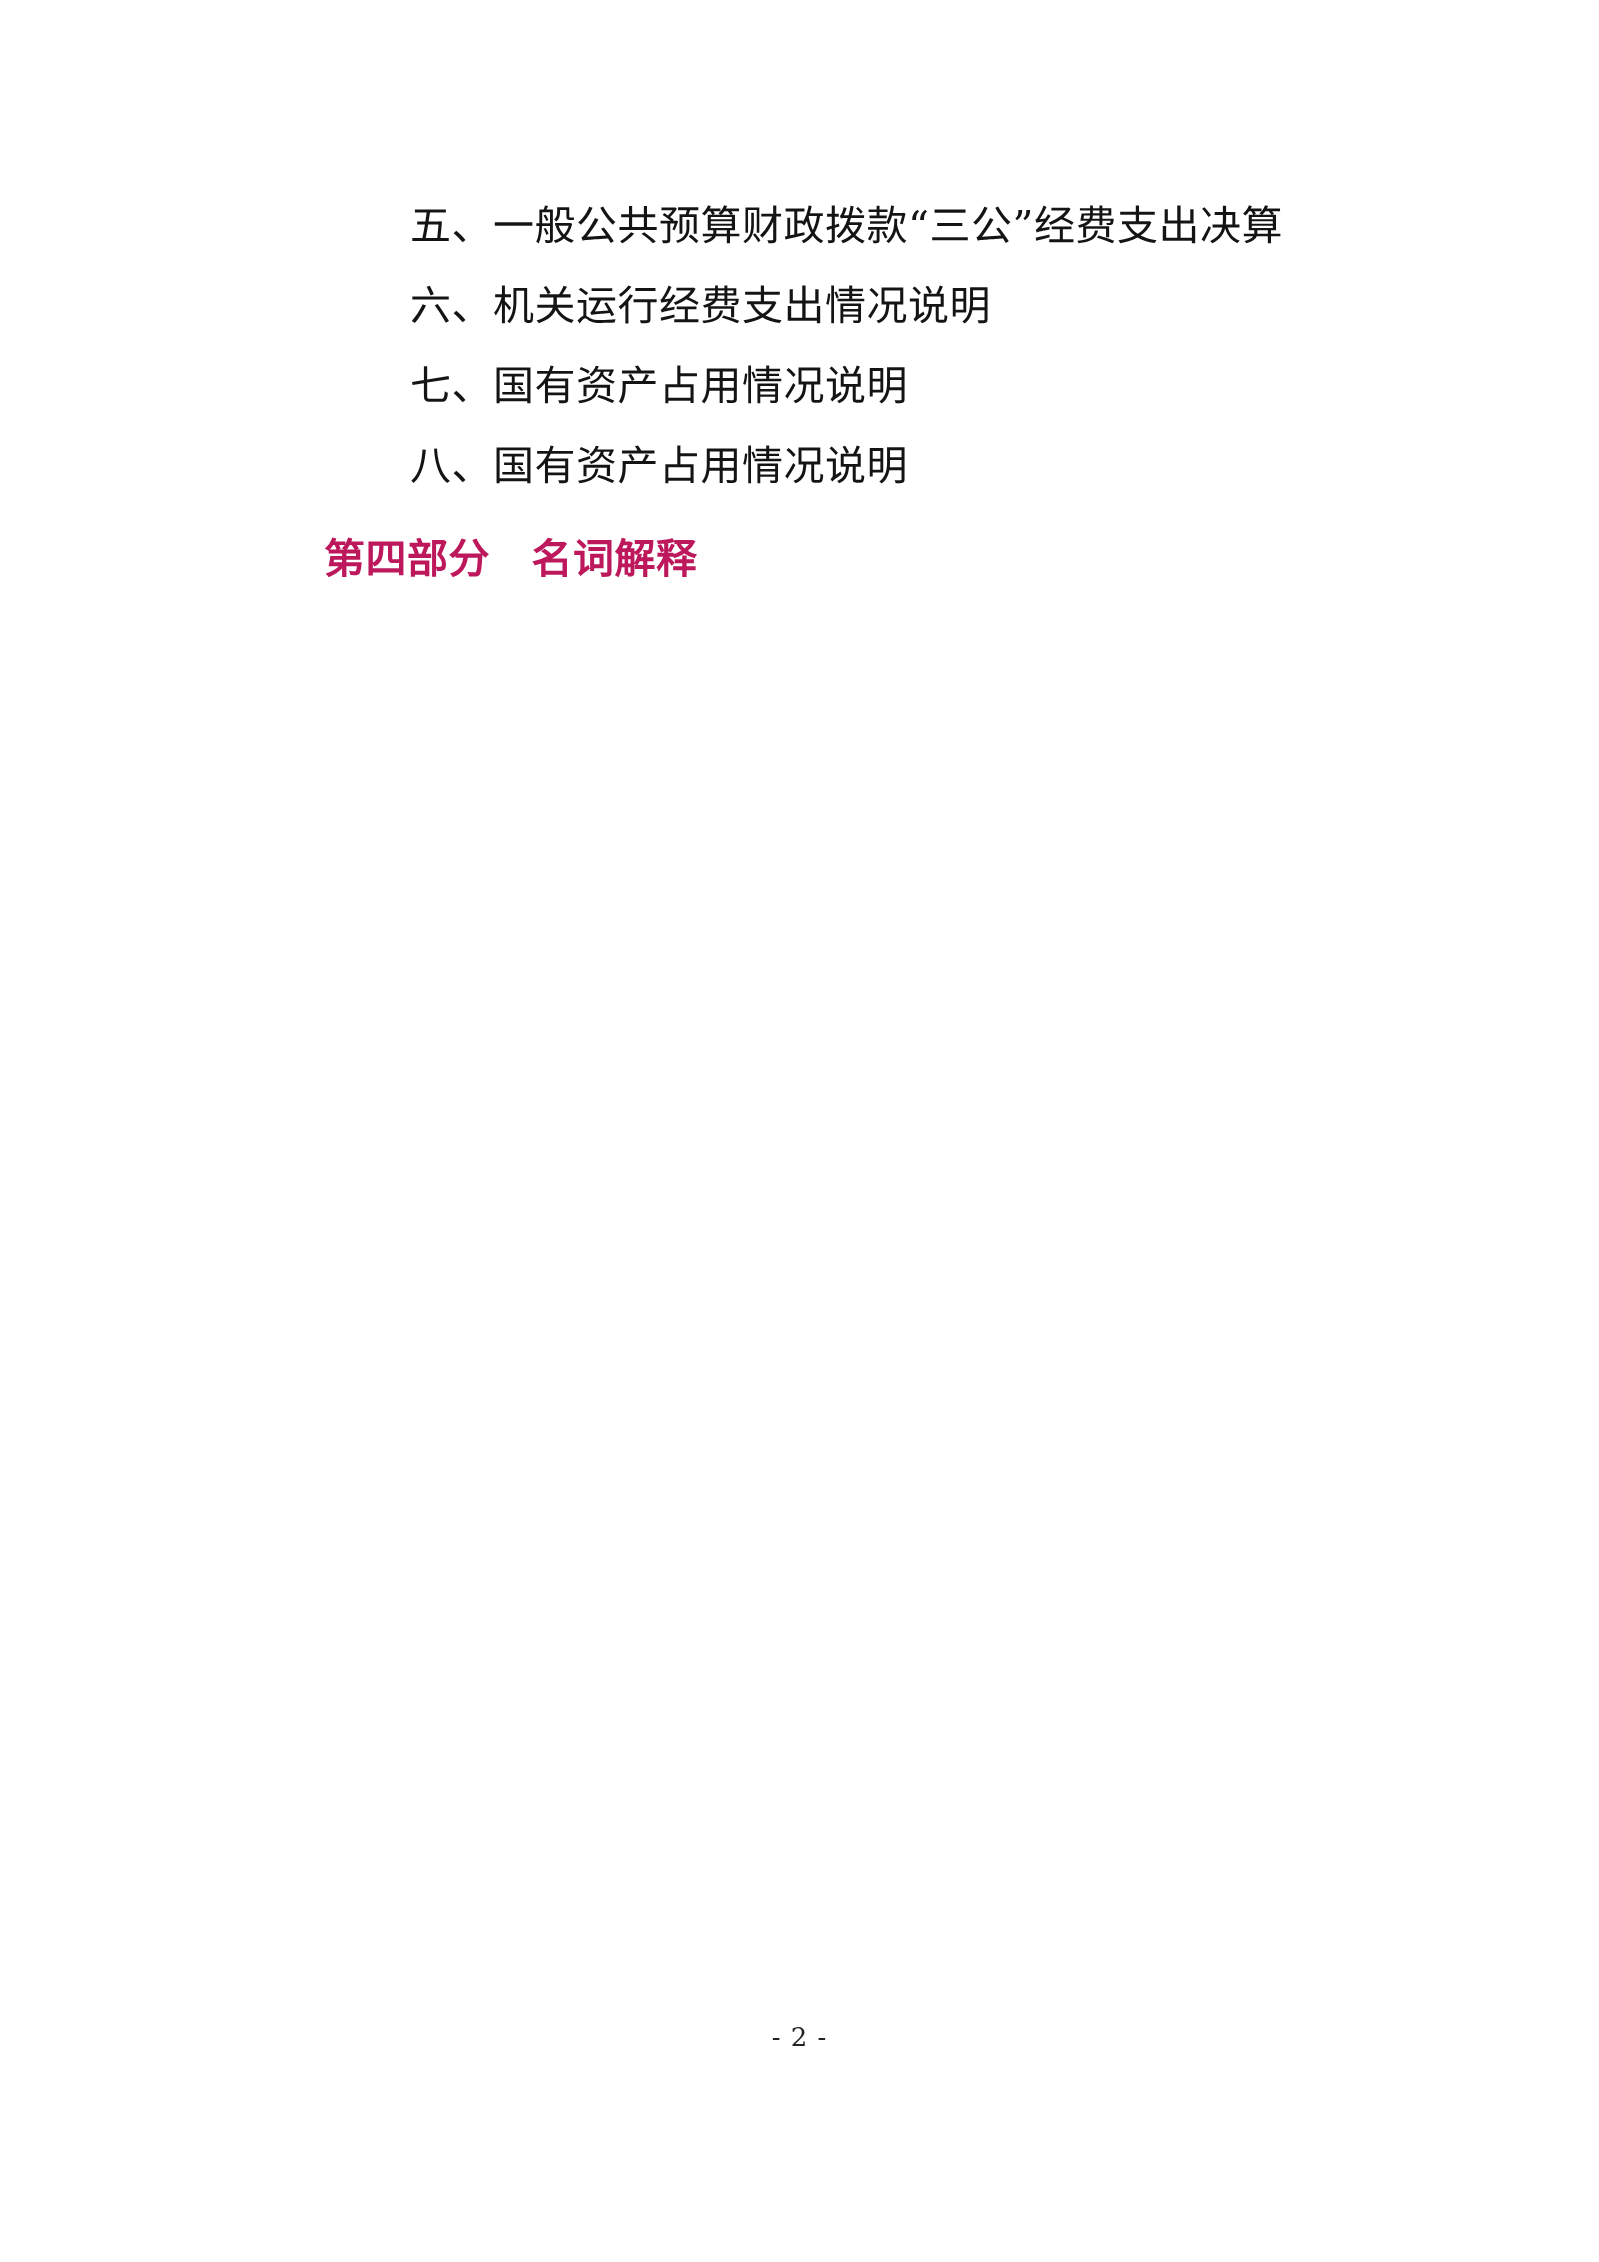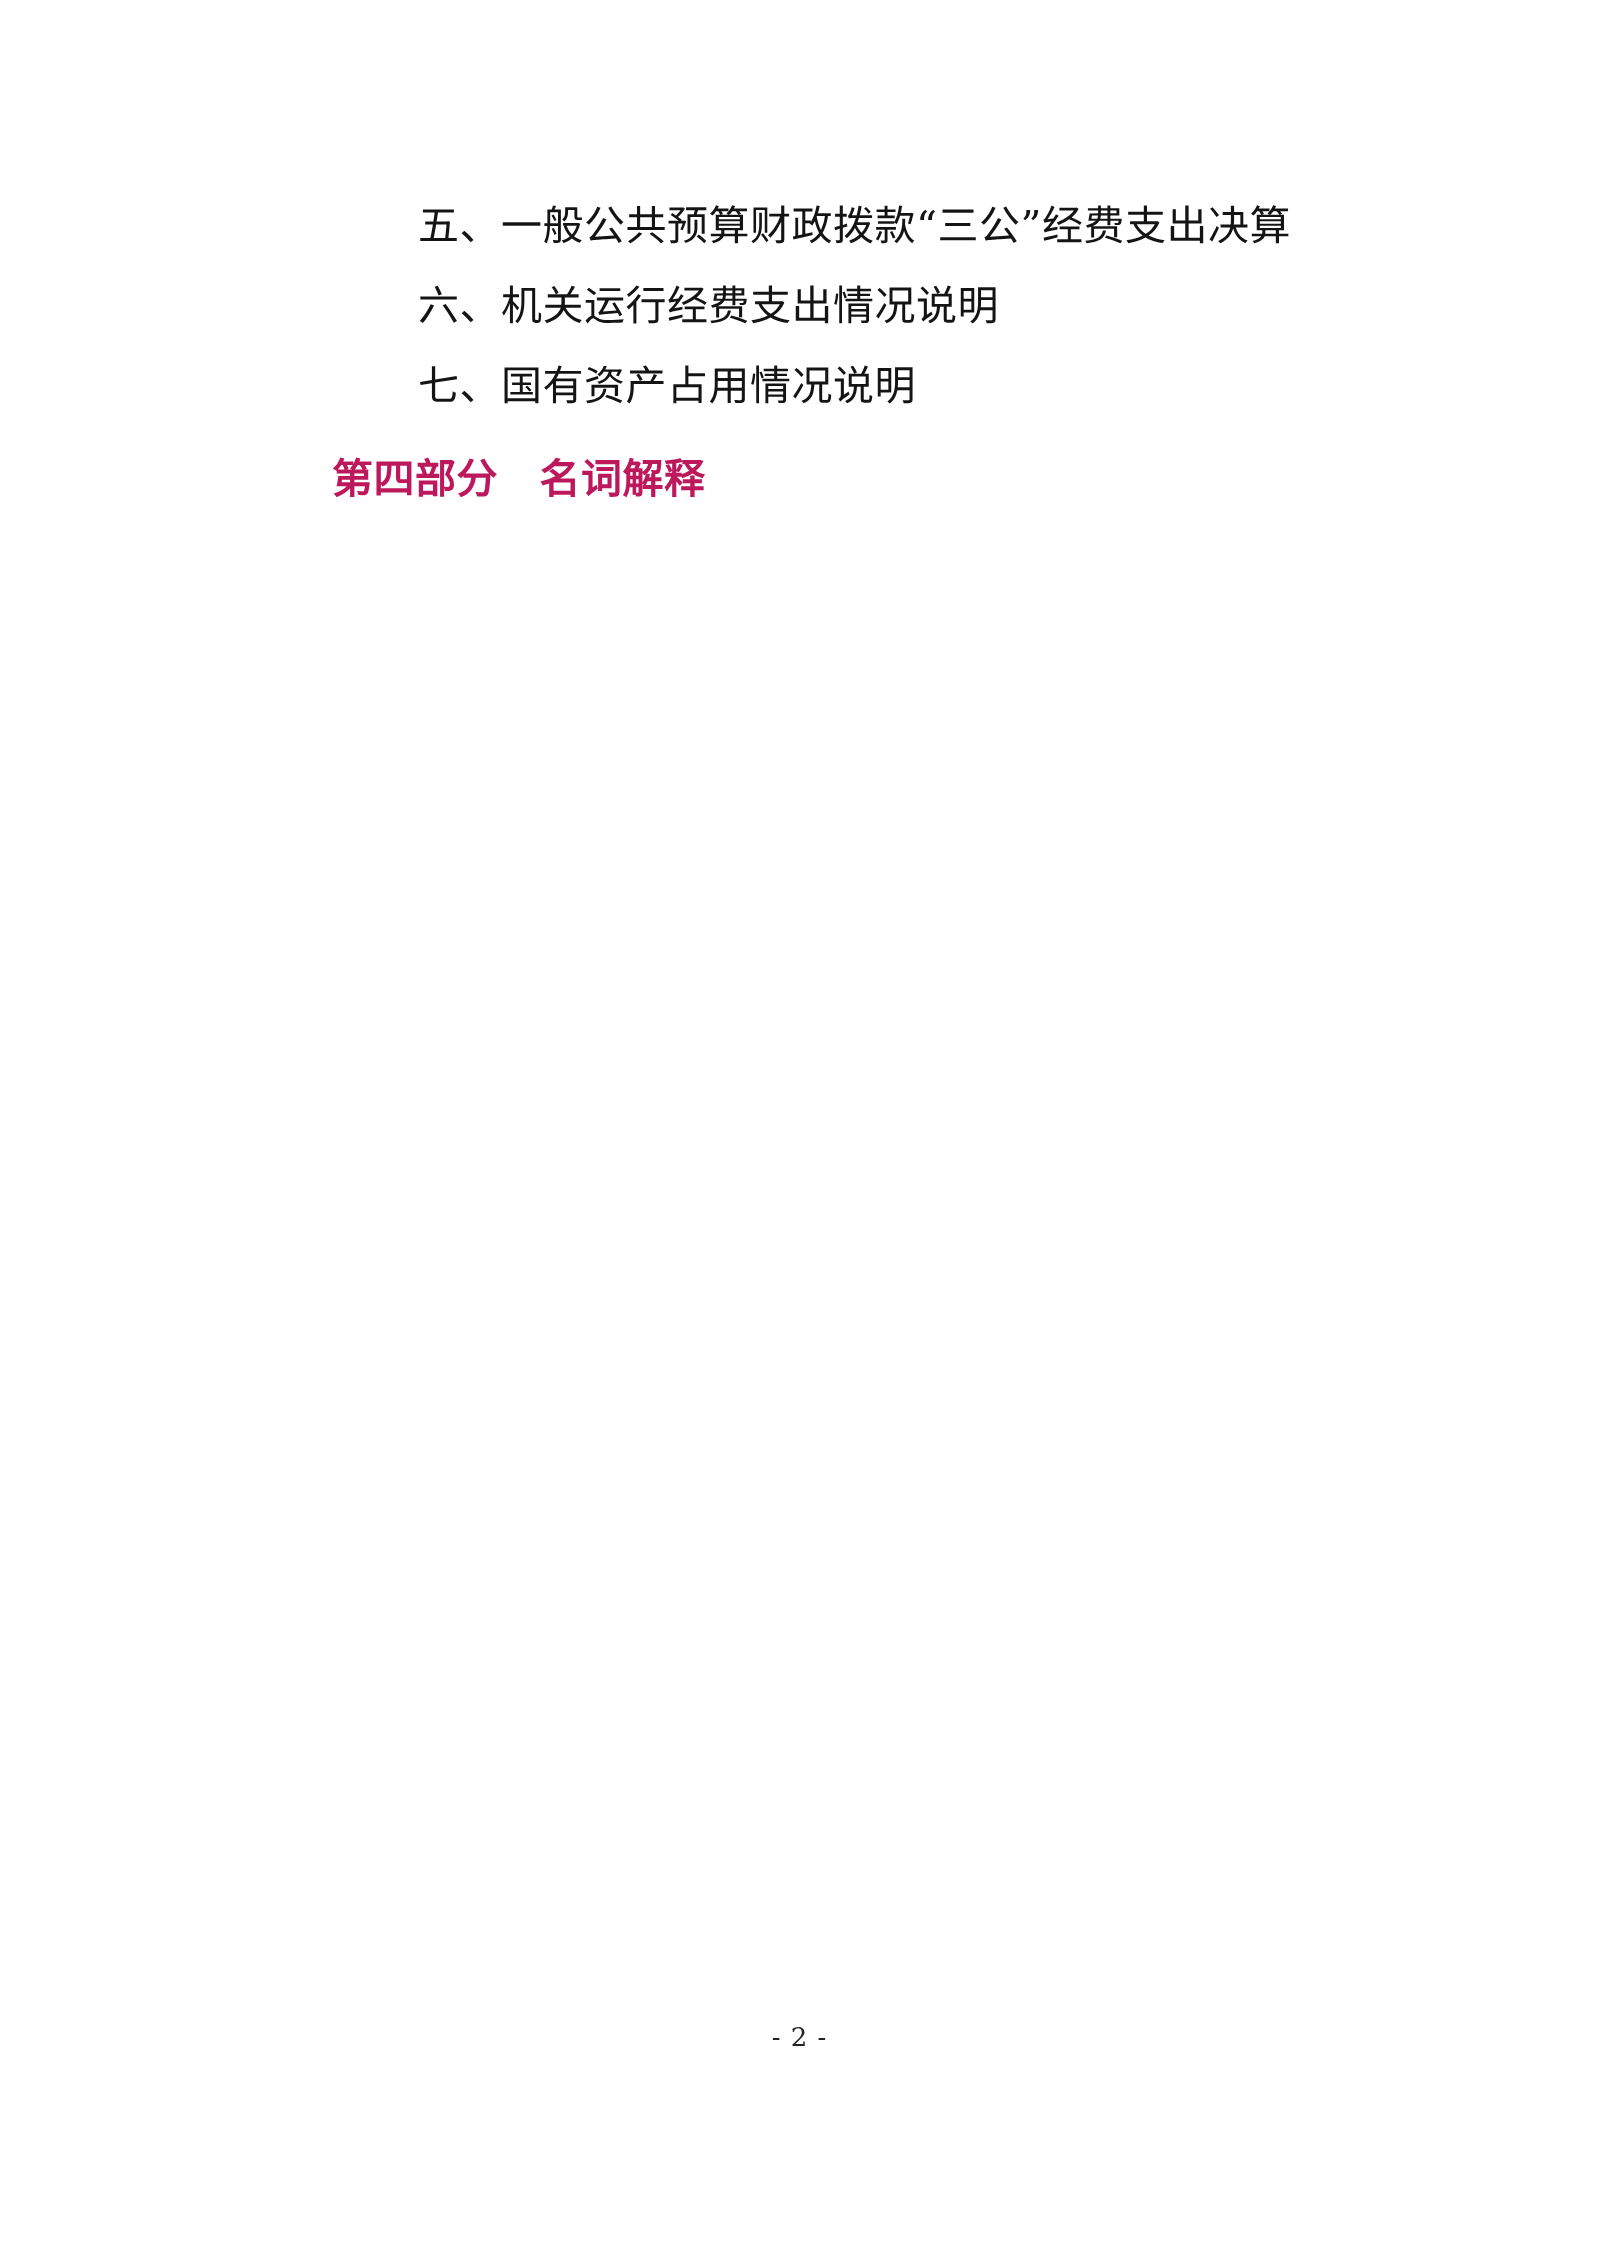--- a/index.html
+++ b/index.html
@@ -12,21 +12,21 @@
     width: 1599px;
     height: 2262px;
     background: #ffffff;
     margin: 0 auto;
     overflow: hidden;
     font-family: "DejaVu Serif", "Liberation Serif", serif;
     color: #1a1a1a;
   }
   .content {
     position: absolute;
-    left: 332px;
+    left: 324px;
     top: 186px;
     width: 1010px;
   }
   .toc-line {
     font-size: 41px;
     line-height: 80px;
     letter-spacing: 0.5px;
     white-space: pre;
     color: #141414;
   }
@@ -64,20 +64,21 @@
 <div class="page">
 
   <div class="content">
 
     <div class="toc-line indent">五、一般公共预算财政拨款“三公”经费支出决算</div>
 
     <div class="toc-line indent">六、机关运行经费支出情况说明</div>
 
     <div class="toc-line indent">七、国有资产占用情况说明</div>
 
+    <div class="toc-line indent">八、国有资产占用情况说明</div>
 
 
     <div class="part-heading">第四部分　名词解释</div>
 
   </div>
 
   <div class="page-number">- 2 -</div>
 
 </div>
 

